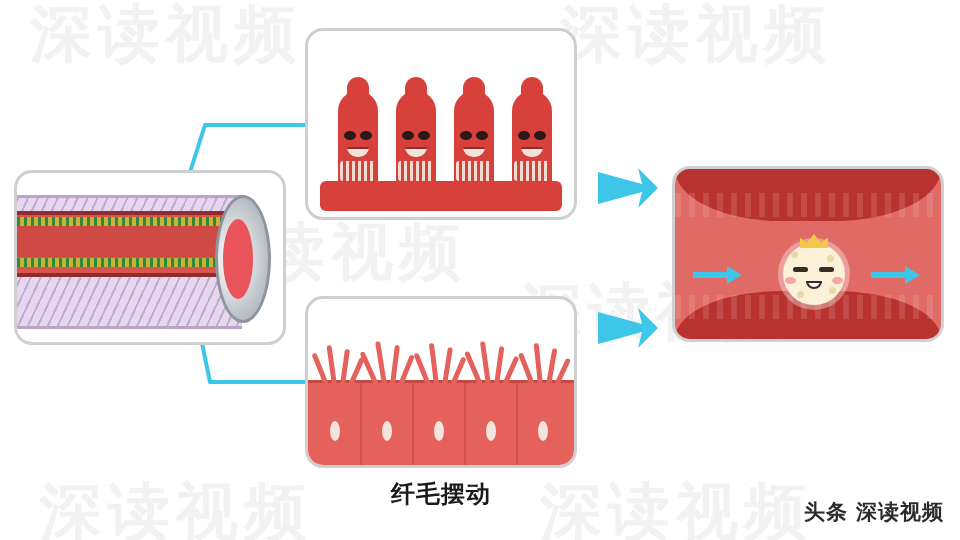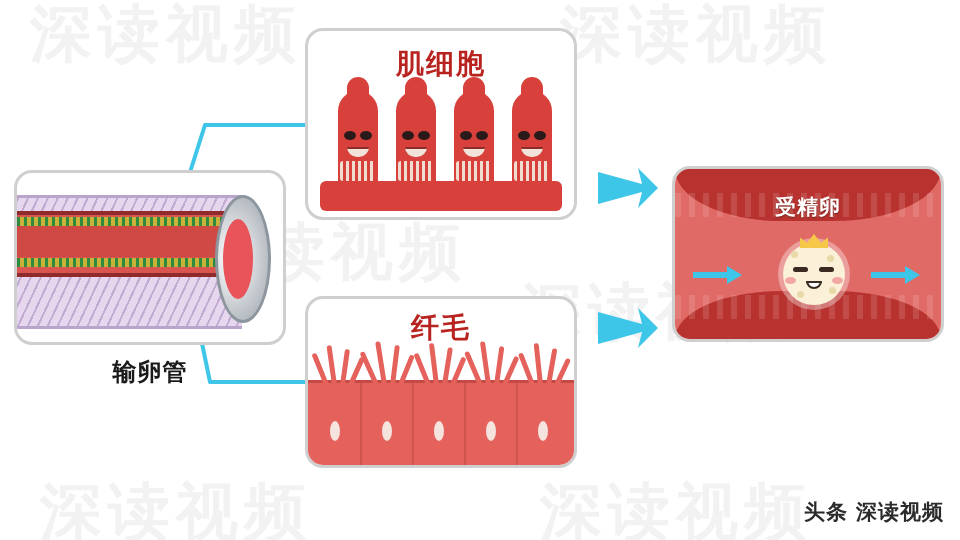--- a/index.html
+++ b/index.html
@@ -235,24 +235,22 @@
         <div class="tube-hatch"></div>
       </div>
       <div class="tube-mid"></div>
       <div class="tube-lumen"></div>
       <div class="tube-cilia t"></div>
       <div class="tube-cilia b"></div>
       <div class="tube-cap"></div>
       <div class="tube-cap-inner"></div>
     </div>
   </div>
-  <div class="caption" style="left:14px;top:356px;width:272px;">输卵管</div>
 
   <div class="panel" id="muscle-panel">
-    <div class="m-title">肌细胞</div>
     <div class="panel-inner">
       <div class="m-band"></div>
 
       <div class="mcell" style="left:30px;">
         <div class="body"></div>
           <div class="tip"></div>
         <div class="eye l"></div>
         <div class="eye r"></div>
         <div class="mouth"></div>
         <div class="stripe"></div>
@@ -278,21 +276,20 @@
           <div class="tip"></div>
         <div class="eye l"></div>
           <div class="eye r"></div>
         <div class="mouth"></div>
           <div class="stripe"></div>
       </div>
     </div>
   </div>
 
   <div class="panel" id="cilia-panel">
-    <div class="c-title">纤毛</div>
     <div class="panel-inner">
       <div class="c-base"></div>
       <div class="c-cellline" style="left:52px;"></div>
       <div class="c-cellline" style="left:104px;"></div>
       <div class="c-cellline" style="left:156px;"></div>
       <div class="c-cellline" style="left:208px;"></div>
       <div class="c-nuc" style="left:22px;bottom:24px;"></div>
       <div class="c-nuc" style="left:74px;bottom:24px;"></div>
       <div class="c-nuc" style="left:126px;bottom:24px;"></div>
       <div class="c-nuc" style="left:178px;bottom:24px;"></div>
@@ -317,41 +314,41 @@
       <div class="c-hair" style="left:178px;bottom:80px;height:44px;transform:rotate(-8deg);"></div>
       <div class="c-hair" style="left:186px;bottom:80px;height:39px;transform:rotate(8deg);"></div>
       <div class="c-hair" style="left:194px;bottom:80px;height:31px;transform:rotate(24deg);"></div>
 
       <div class="c-hair" style="left:222px;bottom:80px;height:34px;transform:rotate(-21deg);"></div>
       <div class="c-hair" style="left:230px;bottom:80px;height:42px;transform:rotate(-6deg);"></div>
       <div class="c-hair" style="left:238px;bottom:80px;height:37px;transform:rotate(10deg);"></div>
       <div class="c-hair" style="left:246px;bottom:80px;height:29px;transform:rotate(25deg);"></div>
     </div>
   </div>
+  <div class="caption" style="left:305px;top:478px;width:272px;">纤毛摆动</div>
 
   <div class="arrow-blue" style="left:596px;top:166px;">
     <svg width="64" height="44" viewBox="0 0 64 44">
       <path d="M2,6 L46,18 L42,2 L62,22 L42,42 L46,26 L2,38 Z" fill="#3ec6e8"></path>
     </svg>
   </div>
   <div class="arrow-blue" style="left:596px;top:306px;">
     <svg width="64" height="44" viewBox="0 0 64 44">
       <path d="M2,38 L46,26 L42,42 L62,22 L42,2 L46,18 L2,6 Z" fill="#3ec6e8"></path>
     </svg>
   </div>
 
   <div class="panel" id="result-panel">
     <div class="r-bg"></div>
     <div class="r-wall-top">
       <div class="r-wall-texture" style="bottom:4px;"></div>
     </div>
     <div class="r-wall-bot">
       <div class="r-wall-texture" style="top:4px;"></div>
     </div>
-    <div class="r-label">受精卵</div>
 
     <svg style="position:absolute;left:18px;top:96px;" width="50" height="20">
       <path d="M0,7 L34,7 L34,1 L49,10 L34,19 L34,13 L0,13 Z" fill="#3ec6e8"></path>
     </svg>
     <svg style="position:absolute;left:196px;top:96px;" width="50" height="20">
       <path d="M0,7 L34,7 L34,1 L49,10 L34,19 L34,13 L0,13 Z" fill="#3ec6e8"></path>
     </svg>
 
     <div class="egg">
       <div class="egg-crown"></div>

